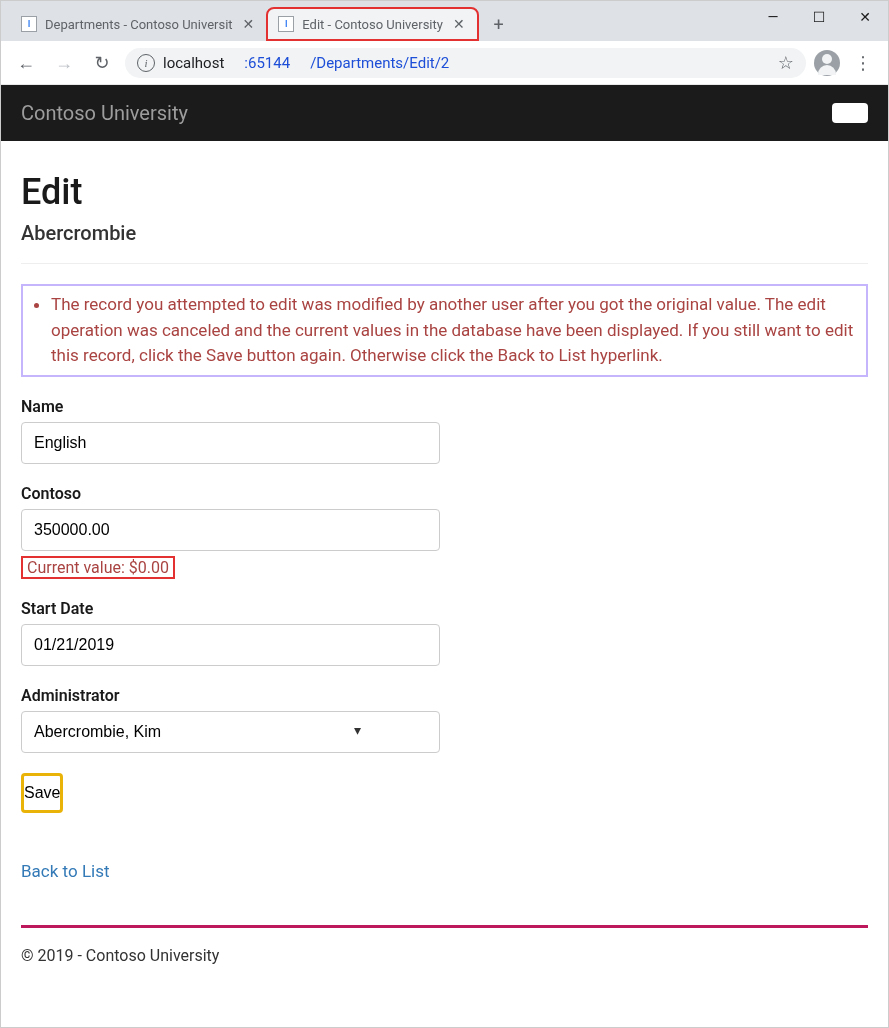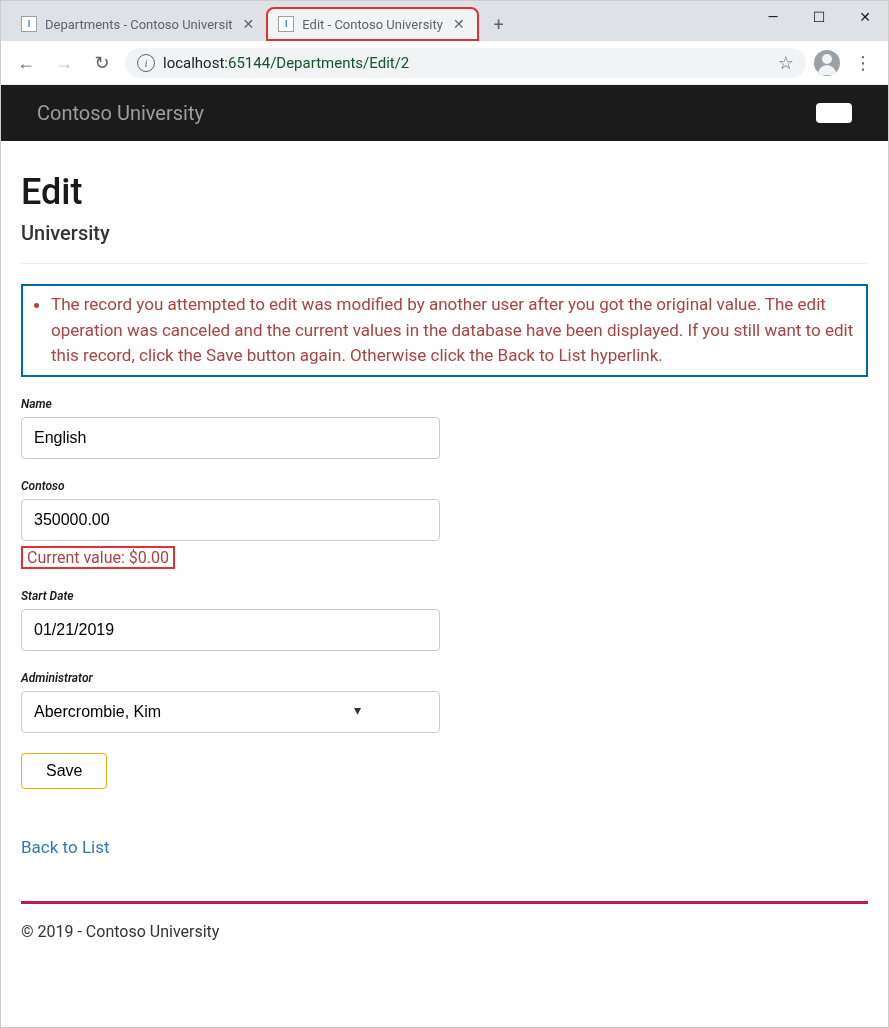--- a/index.html
+++ b/index.html
@@ -111,21 +111,21 @@
     .urlinfo {
       width: 18px; height: 18px;
       border: 1.5px solid #5f6368;
       border-radius: 50%;
       display: flex; align-items: center; justify-content: center;
       font-size: 11px; color: #5f6368;
       font-family: Georgia, serif;
       font-style: italic;
     }
     .url-host { color: #202124; }
-    .url-path { color: #14532d; }
+    .url-path { color: #1d4ed8; margin-left: 20px; }
     .star { font-size: 18px; color: #5f6368; }
     .account-icon {
       width: 26px; height: 26px;
       border-radius: 50%;
       background: #9aa0a6;
       position: relative;
     }
     .account-icon::before {
       content: '';
       position: absolute;
@@ -145,21 +145,21 @@
     .kebab {
       font-size: 18px; color: #5f6368;
       width: 30px; text-align: center;
     }
 
     .app-navbar {
       background: #1b1b1b;
       height: 56px;
       display: flex;
       align-items: center;
-      padding: 0 36px;
+      padding: 0 20px;
       color: #9d9d9d;
       font-size: 20px;
       justify-content: space-between;
     }
     .brand { color: #9d9d9d; }
     .pill {
       width: 36px; height: 20px;
       background: #fff; border-radius: 4px;
     }
 
@@ -177,40 +177,39 @@
       font-weight: 500;
       color: #333;
       margin-bottom: 18px;
     }
     .divider {
       height: 1px; background: #eee;
       margin-bottom: 20px;
     }
 
     .validation-summary {
-      border: 2px solid #0369a1;
+      border: 2px solid #c4b5fd;
       padding: 6px 6px 6px 28px;
       margin-bottom: 20px;
       color: #a94442;
     }
     .validation-summary ul { list-style: disc; }
     .validation-summary li {
       font-size: 17px;
       line-height: 1.5;
     }
 
     .form-group {
       margin-bottom: 20px;
     }
     .form-group label {
       display: block;
       font-weight: 600;
-      font-size: 12px;
+      font-size: 16px;
       margin-bottom: 6px;
-      font-style: italic;
     }
     .form-control {
       width: 419px;
       height: 42px;
       border: 1px solid #ccc;
       border-radius: 4px;
       padding: 0 12px;
       font-size: 16px;
       background: #fff;
     }
@@ -234,22 +233,22 @@
     .field-validation {
       display: inline-block;
       border: 2px solid #e33131;
       color: #a94442;
       font-size: 16px;
       padding: 0 4px;
       margin-top: 5px;
     }
 
     .btn {
-      padding: 8px 24px;
-      border: 1px solid #eab308;
+      padding: 8px 0;
+      border: 3px solid #eab308;
       background: #fff;
       border-radius: 4px;
       font-size: 16px;
       cursor: pointer;
     }
     .backlink {
       display: inline-block;
       color: #337ab7;
       font-size: 17px;
       margin-top: 28px;
@@ -301,21 +300,21 @@
   <div class="kebab">⋮</div>
 </div>
 
 <div class="app-navbar">
   <span class="brand">Contoso University</span>
   <span class="pill"></span>
 </div>
 
 <div class="content">
   <h2 class="pagetitle">Edit</h2>
-  <h4 class="subtitle">University</h4>
+  <h4 class="subtitle">Abercrombie</h4>
   <div class="divider"></div>
 
   <div class="validation-summary">
     <ul>
         <li>The record you attempted to edit was modified by another user after you got the original value. The edit operation was canceled and the current values in the database have been displayed. If you still want to edit this record, click the Save button again. Otherwise click the Back to List hyperlink.</li>
       </ul>
   </div>
 
   <div class="form-group">
     <label>Name</label>

